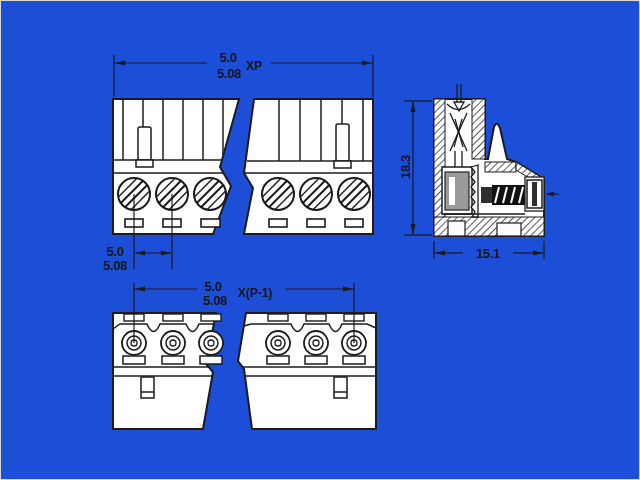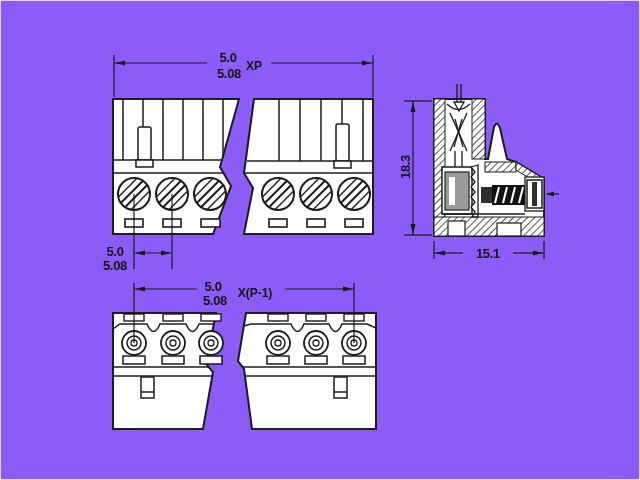--- a/index.html
+++ b/index.html
@@ -1,18 +1,18 @@
 <!DOCTYPE html>
 <html><head>
 <meta charset="utf-8">
 <style>
   html,body{margin:0;padding:0;background:#fff;}
   .frame{
     position:relative;width:638px;height:478px;
-    border:1px solid #d9d9d9;background:#8b5cf6;overflow:hidden;
+    border:1px solid #d9d9d9;background:#1d4ed8;overflow:hidden;
     font-family:"Liberation Sans", sans-serif;
   }
   svg{position:absolute;left:0;top:0;}
   text{
     font-family:"Liberation Sans", sans-serif;
     font-weight:700;fill:#161616;
   }
   .dim-num{font-size:13px;letter-spacing:-0.3px;}
   .dim-suffix{font-size:12px;}
 </style>

